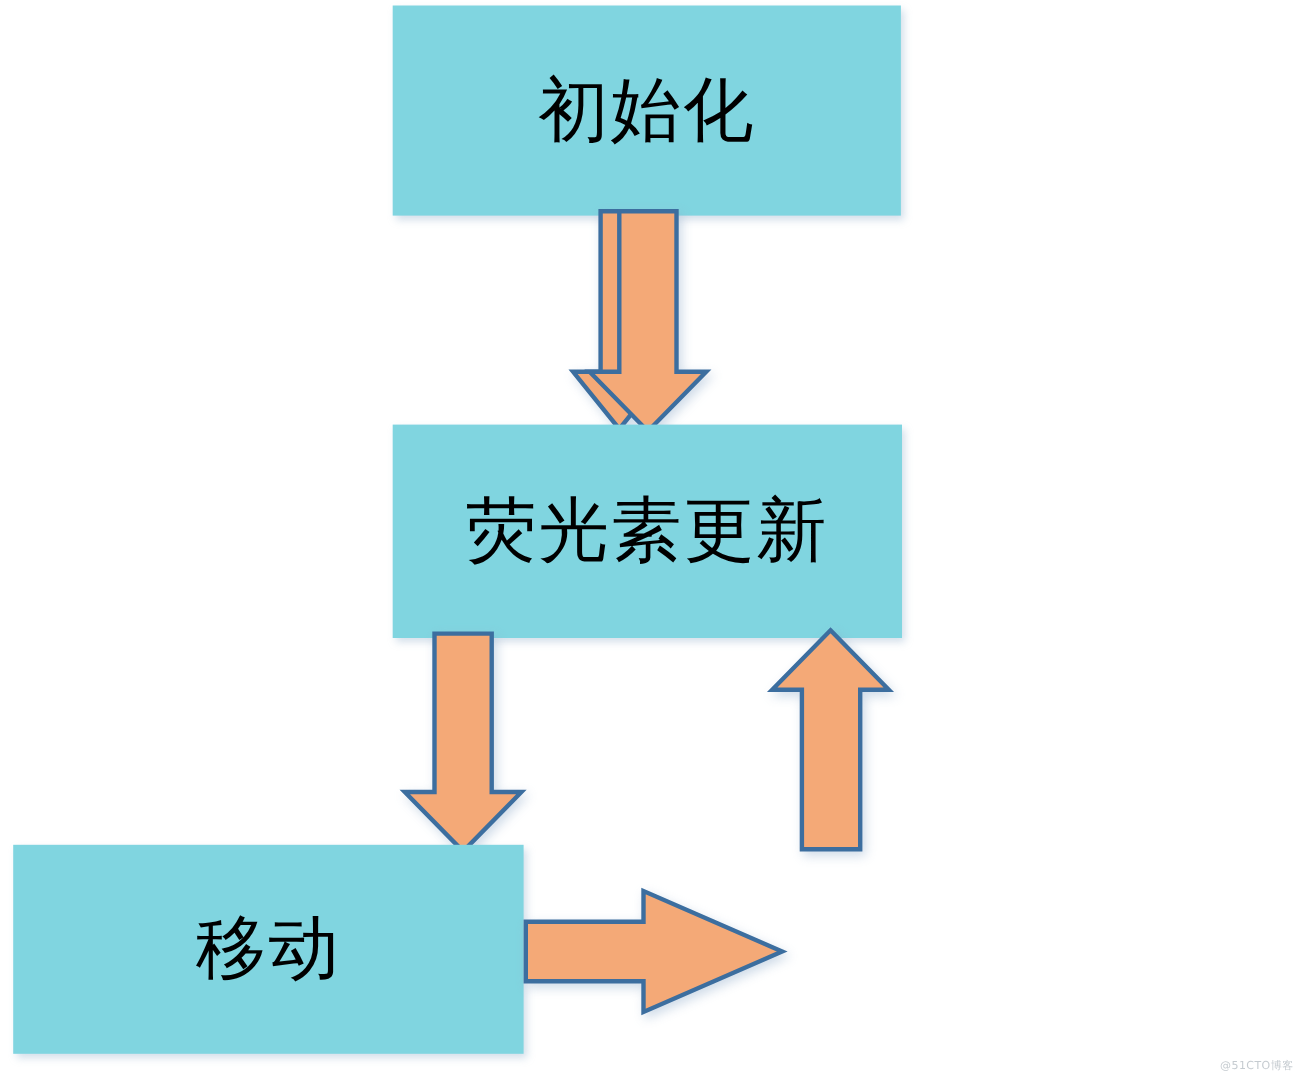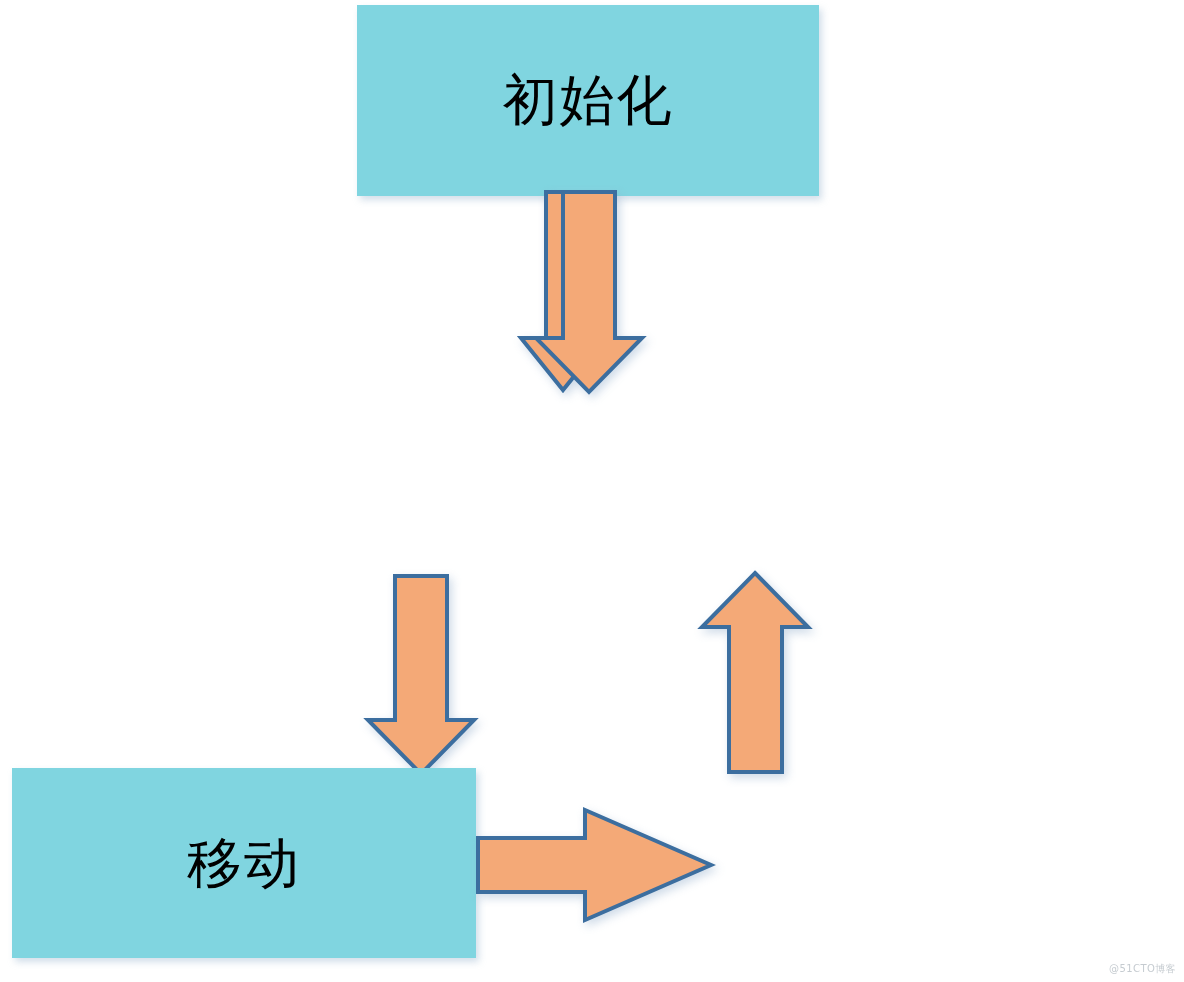--- a/index.html
+++ b/index.html
@@ -21,21 +21,21 @@
     position: absolute;
     background: var(--box-fill, #80d5e0);
     display: flex;
     align-items: center;
     justify-content: center;
     box-shadow: 3px 4px 7px rgba(140, 170, 200, 0.38);
     box-sizing: border-box;
   }
   .node-label {
     font-family: "Liberation Serif", "DejaVu Serif", serif;
-    font-size: 55px;
+    font-size: 64px;
     line-height: 1;
     color: #000000;
     letter-spacing: 2px;
     white-space: nowrap;
     user-select: none;
   }
   .node-1 { left: 357px; top: 5px;   width: 462px; height: 191px; }
   .node-2 { left: 357px; top: 386px; width: 463px; height: 194px; }
   .node-3 { left: 12px;  top: 768px; width: 464px; height: 190px; }
   .node-4 { left: 704px; top: 768px; width: 468px; height: 190px; }
@@ -71,20 +71,23 @@
     <span class="node-label" style="color: rgb(0, 0, 0);">初始化</span>
   </div>
 
   <div class="arrow arrow-down-1">
     <svg width="140" height="205" viewBox="0 0 140 205" xmlns="http://www.w3.org/2000/svg">
       <polygon points="26,2 60,2 60,148 85,148 43,200 1,148 26,148" transform="translate(15,0) scale(1.0)" fill="#f4a977" stroke="#3c6e9f" stroke-width="4" stroke-linejoin="miter" stroke-miterlimit="10" vector-effect="non-scaling-stroke" style="transform: translate(0px,0px);"></polygon>
       <polygon points="43,2 95,2 95,148 122,148 69,202 16,148 43,148" fill="#f4a977" stroke="#3c6e9f" stroke-width="4" stroke-linejoin="miter" stroke-miterlimit="10"></polygon>
     </svg>
   </div>
 
+  <div class="node node-2" style="--box-fill: #80d5e0;">
+    <span class="node-label" style="color: rgb(0, 0, 0);">荧光素更新</span>
+  </div>
 
   <div class="arrow arrow-down-2">
     <svg width="126" height="203" viewBox="0 0 126 203" xmlns="http://www.w3.org/2000/svg">
       <polygon points="37,2 89,2 89,146 116,146 63,200 10,146 37,146" fill="#f4a977" stroke="#3c6e9f" stroke-width="4" stroke-linejoin="miter" stroke-miterlimit="10"></polygon>
     </svg>
   </div>
 
   <div class="arrow arrow-up-1">
     <svg width="122" height="205" viewBox="0 0 122 205" xmlns="http://www.w3.org/2000/svg">
       <polygon points="61,3 114,57 88,57 88,202 35,202 35,57 8,57" fill="#f4a977" stroke="#3c6e9f" stroke-width="4" stroke-linejoin="miter" stroke-miterlimit="10"></polygon>

